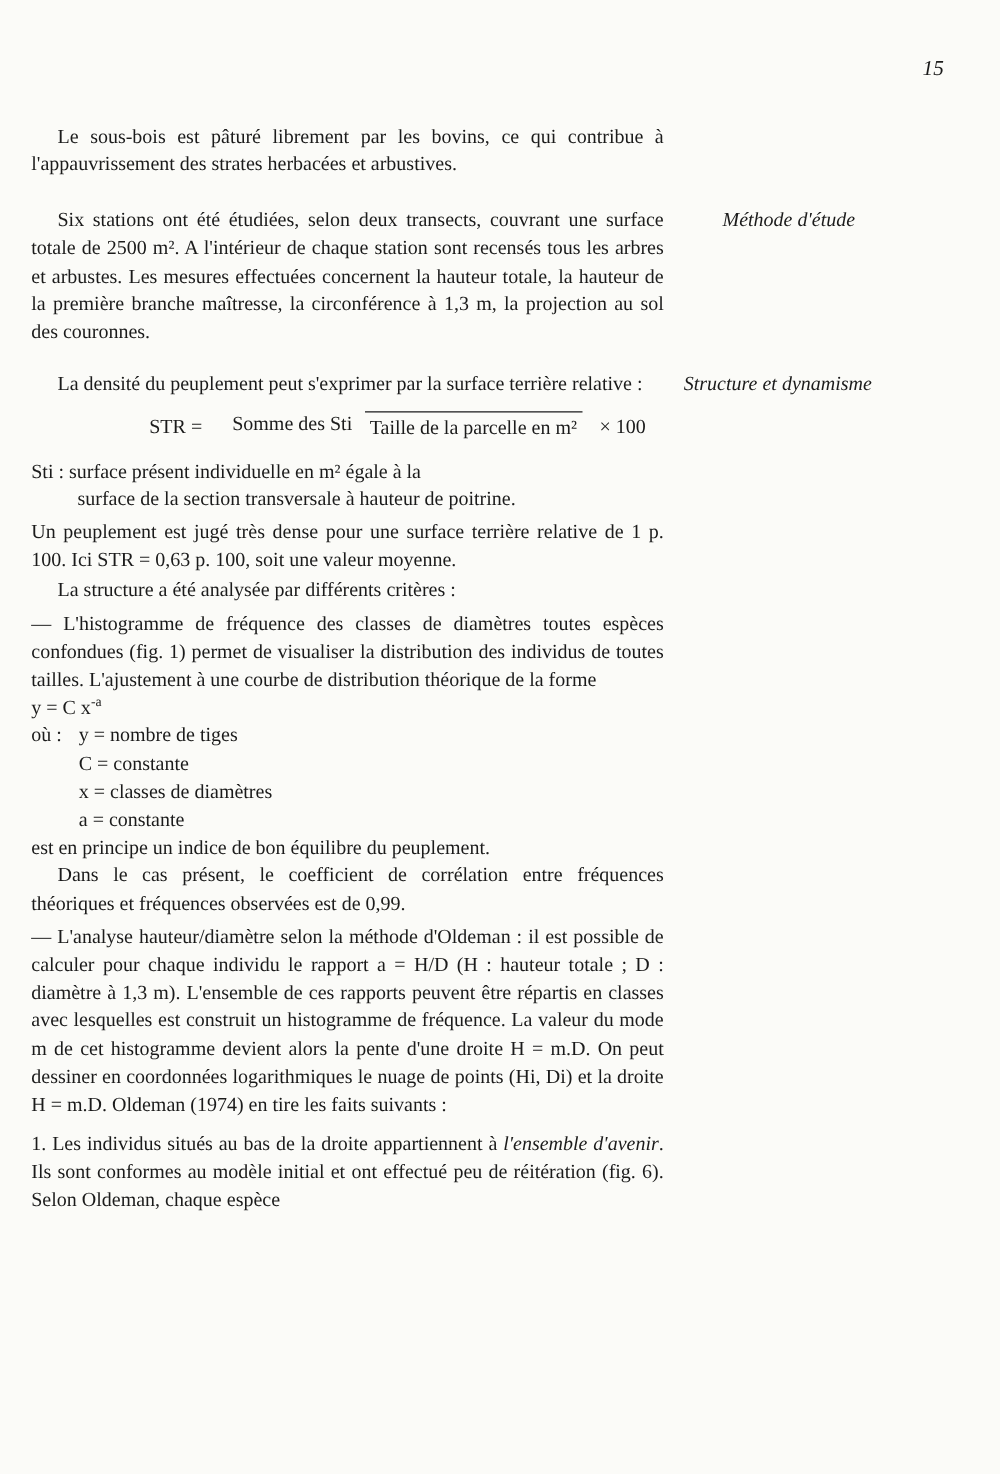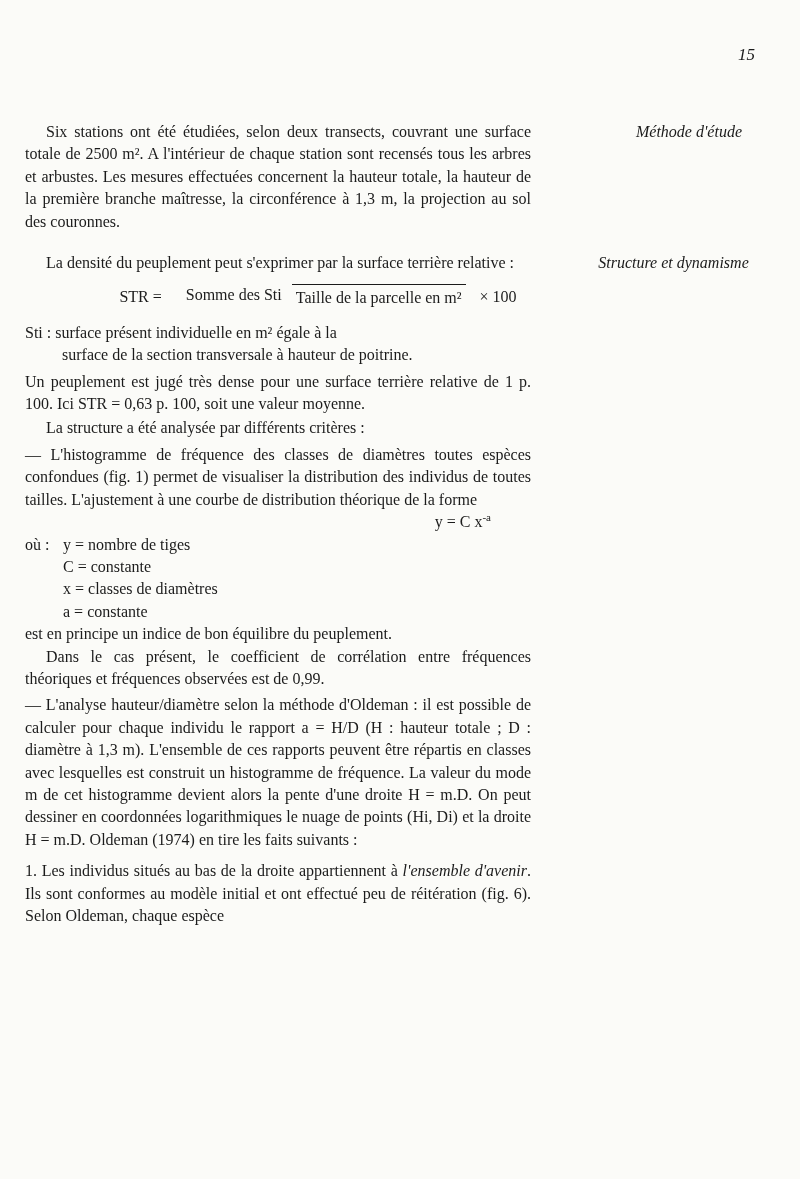--- a/index.html
+++ b/index.html
@@ -12,53 +12,59 @@
     line-height: 22.4px;
   }
   .page { position: relative; width: 800px; height: 1179px; padding: 99px 0 0 25px; }
   .page-number {
     position: absolute; top: 44px; right: 45px;
     font-style: italic; font-size: 17px;
   }
   .row { display: flex; align-items: flex-start; }
   .col-main { flex: 0 0 506px; width: 506px; }
   .col-side { flex: 1 1 auto; padding-left: 16px; }
-  .margin-note { font-style: italic; text-align: center; }
+  .margin-note { font-style: italic; }
   .para { text-align: justify; }
   .indent { text-indent: 21px; }
   .gap-lg { margin-top: 22px; gap: 31px; }
   .gap-md { margin-top: 19px; }
   .gap-sm { margin-top: 9px; }
   .gap-xs { margin-top: 4px; }
   .gap-xxs { margin-top: 2px; }
   .formula-str {
     display: flex; align-items: center;
     padding-left: 80px; margin: 10px 0 12px; justify-content: center;
   }
   .f-lhs { margin-right: 14px; }
   .frac { display: inline-flex; flex-direction: row; align-items: center; text-align: center; }
   .frac .num { padding: 0 10px 3px; }
   .frac .den { border-top: 1.5px solid #1b1b1b; padding: 2px 4px 0; }
   .f-mult { margin-left: 14px; }
   .sti-indent { padding-left: 37px; }
-  .formula-power { text-align: right; padding-right: 40px; }
+  .formula-power { text-align: left; padding-right: 40px; }
   .sup { font-size: 11px; line-height: 0; vertical-align: super; }
   .def-intro { display: inline-block; width: 38px; }
   .def-indent { padding-left: 38px; }
   em { font-style: italic; }
 </style>
 </head>
 <body>
 
 <div class="page">
 
   <div class="page-number">15</div>
 
   <main>
 
+    <section class="row">
+      <div class="col-main">
+        <p class="para indent">Le sous-bois est pâturé librement par les bovins, ce qui contribue à l'appauvrissement des strates herbacées et arbustives.</p>
+      </div>
+      <div class="col-side"></div>
+    </section>
 
     <section class="row gap-lg">
       <div class="col-main">
         <p class="para indent">Six stations ont été étudiées, selon deux transects, couvrant une surface totale de 2500 m². A l'intérieur de chaque station sont recensés tous les arbres et arbustes. Les mesures effectuées concernent la hauteur totale, la hauteur de la première branche maîtresse, la circonférence à 1,3 m, la projection au sol des couronnes.</p>
       </div>
       <div class="col-side">
         <div class="margin-note">Méthode d'étude</div>
       </div>
     </section>
 

